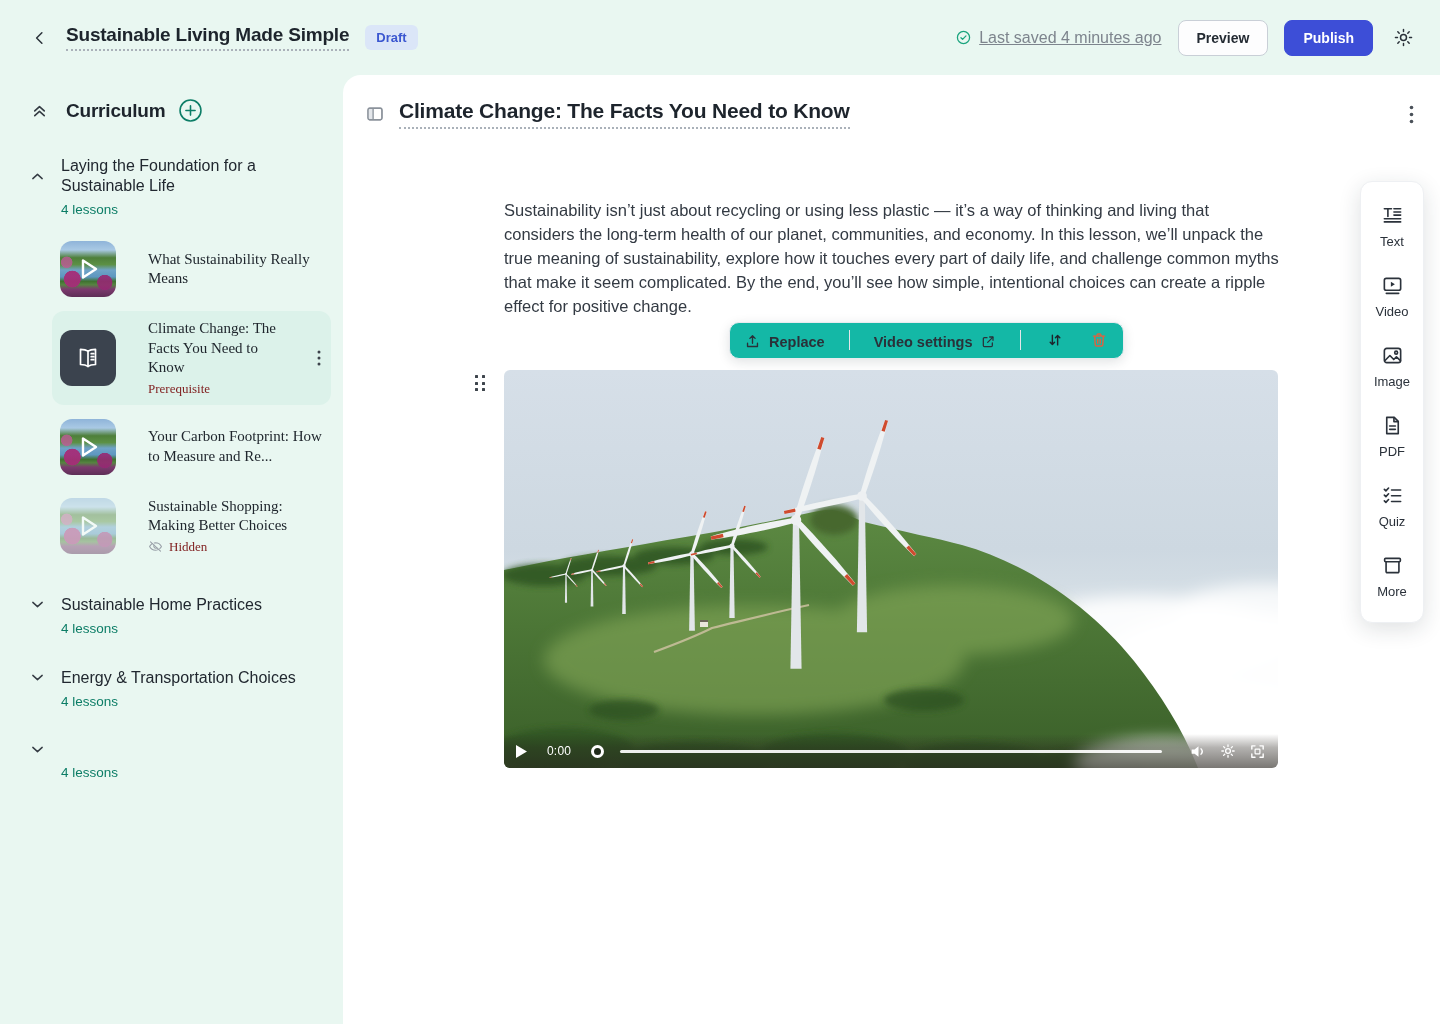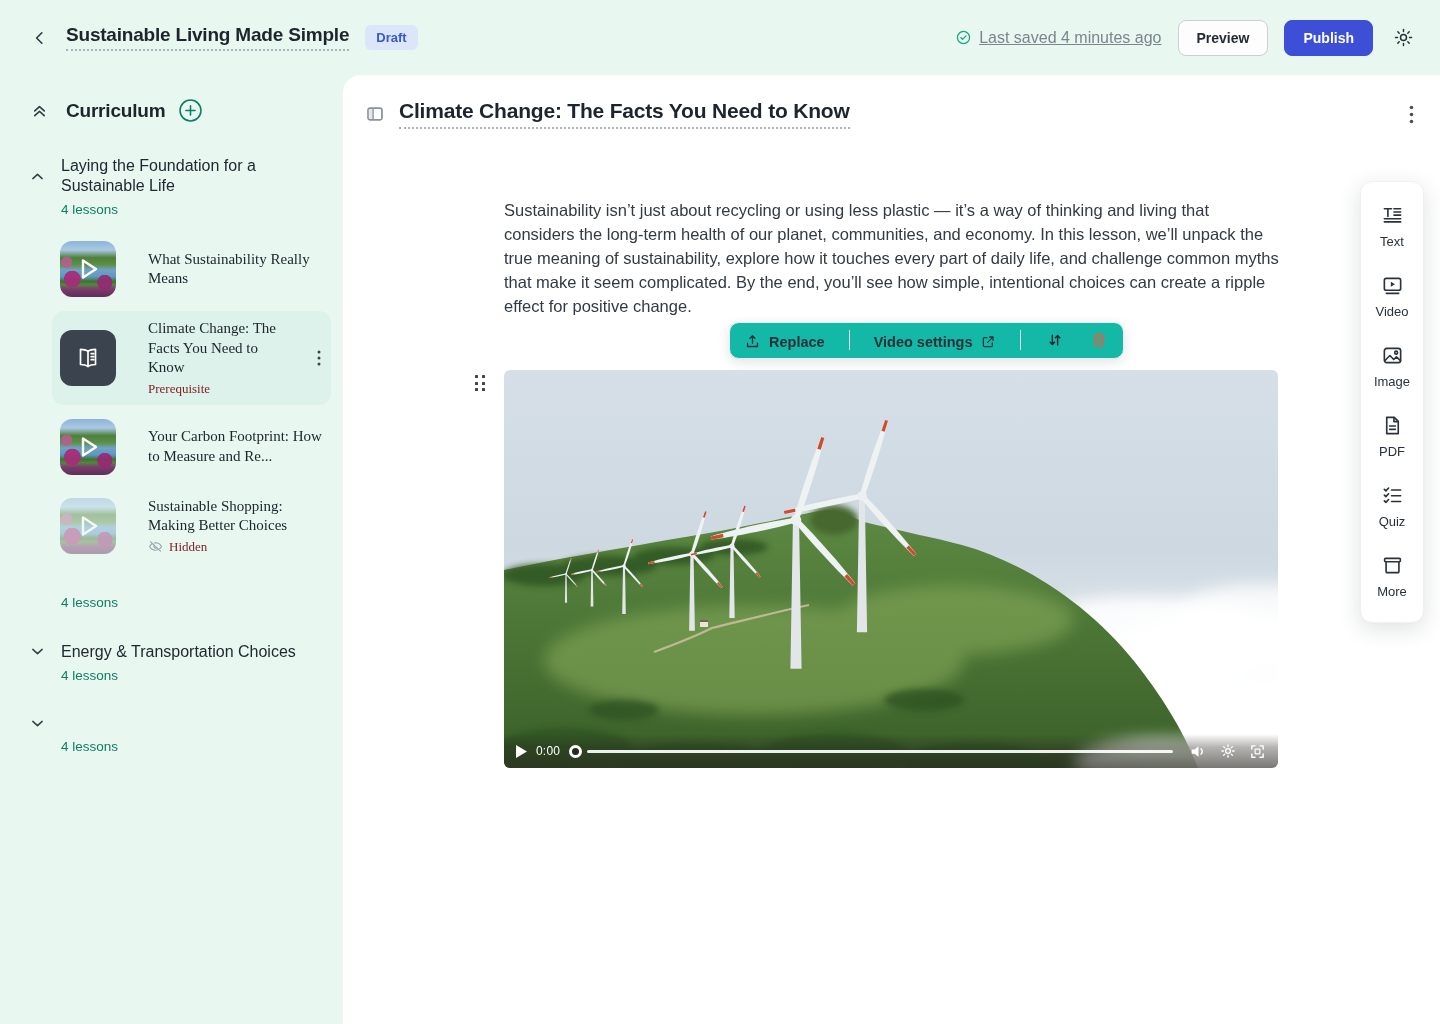--- a/index.html
+++ b/index.html
@@ -64,21 +64,21 @@
 
   .block-toolbar{position:absolute;left:386px;top:247px;display:flex;align-items:flex-end;background:#14b8a6;border:1px solid #e8ebef;border-radius:10px;box-shadow:0 3px 12px rgba(25,35,45,.13);padding:8px 14px;gap:24px;height:37px;}
   .tb-btn{display:flex;align-items:center;gap:8px;border:none;background:transparent;cursor:pointer;font-family:inherit;font-size:14.5px;font-weight:600;color:#2a3139;}
   .tb-divider{width:1px;height:20px;background:#e3e6ea;}
   .tb-icon-btn{border:none;background:transparent;cursor:pointer;display:flex;padding:1px;}
 
   .drag-handle{position:absolute;left:132px;top:300px;display:grid;grid-template-columns:3px 3px;grid-auto-rows:3px;gap:3.5px;cursor:grab;}
   .drag-handle i{background:#3e454d;border-radius:.5px;}
 
   .video-block{position:absolute;left:161px;top:295px;width:774px;height:398px;border-radius:6px;overflow:hidden;cursor:pointer;}
-  .vc-bar{position:absolute;left:0;right:0;bottom:0;height:34px;display:flex;align-items:center;padding:0 12px;gap:9px;background:linear-gradient(to top,rgba(40,36,30,.62) 0%,rgba(40,36,30,.35) 60%,rgba(40,36,30,0) 100%);text-align:right;}
+  .vc-bar{position:absolute;left:0;right:0;bottom:0;height:34px;display:flex;align-items:center;padding:0 12px;gap:20px;background:linear-gradient(to top,rgba(40,36,30,.62) 0%,rgba(40,36,30,.35) 60%,rgba(40,36,30,0) 100%);text-align:right;}
   .vc-play{border:none;background:transparent;cursor:pointer;display:flex;padding:0;}
   .vc-time{font-size:12px;font-weight:500;color:#fff;letter-spacing:.2px;}
   .vc-scrubber{width:13px;height:13px;border:3px solid #fff;border-radius:50%;background:rgba(20,20,20,.45);flex-shrink:0;cursor:pointer;}
   .vc-track{flex:1;height:3px;background:rgba(255,255,255,.92);border-radius:2px;margin:0 4px 0 -4px;cursor:pointer;}
   .vc-right{display:flex;align-items:center;gap:13px;margin-left:4px;}
   .vc-icon{border:none;background:transparent;cursor:pointer;display:flex;padding:0;}
 
   
   .insert-panel{position:absolute;top:181px;right:16px;width:64px;background:#fff;border:1px solid #eef0f3;border-radius:12px;box-shadow:0 6px 22px rgba(30,40,52,.14);padding:10px 0;display:flex;flex-direction:column;}
   .ip-item{display:flex;flex-direction:column;align-items:center;padding:12px 0 13px;cursor:pointer;border:none;background:transparent;font-family:inherit;}
@@ -235,20 +235,30 @@
         </span>
         <span class="tag-text">Hidden</span>
       </div>
     </div>
 
   </div>
 </div>
   </section>
 
   <section class="section">
+    <div class="sec-head">
+      <button class="sec-chevron down">
+        <span>
+          <svg width="17" height="17" viewBox="0 0 20 20" fill="none" stroke="#343b43" stroke-width="1.7" stroke-linecap="round" stroke-linejoin="round">
+                <path d="m4.5 12.5 5.5-5 5.5 5"></path>
+              </svg>
+        </span>
+      </button>
+      <h3 class="sec-title">Sustainable Home Practices</h3>
+    </div>
     <div class="sec-meta">4 lessons</div>
 
   </section>
 
   <section class="section">
     <div class="sec-head">
       <button class="sec-chevron down">
         <span>
           <svg width="17" height="17" viewBox="0 0 20 20" fill="none" stroke="#343b43" stroke-width="1.7" stroke-linecap="round" stroke-linejoin="round">
                 <path d="m4.5 12.5 5.5-5 5.5 5"></path>

